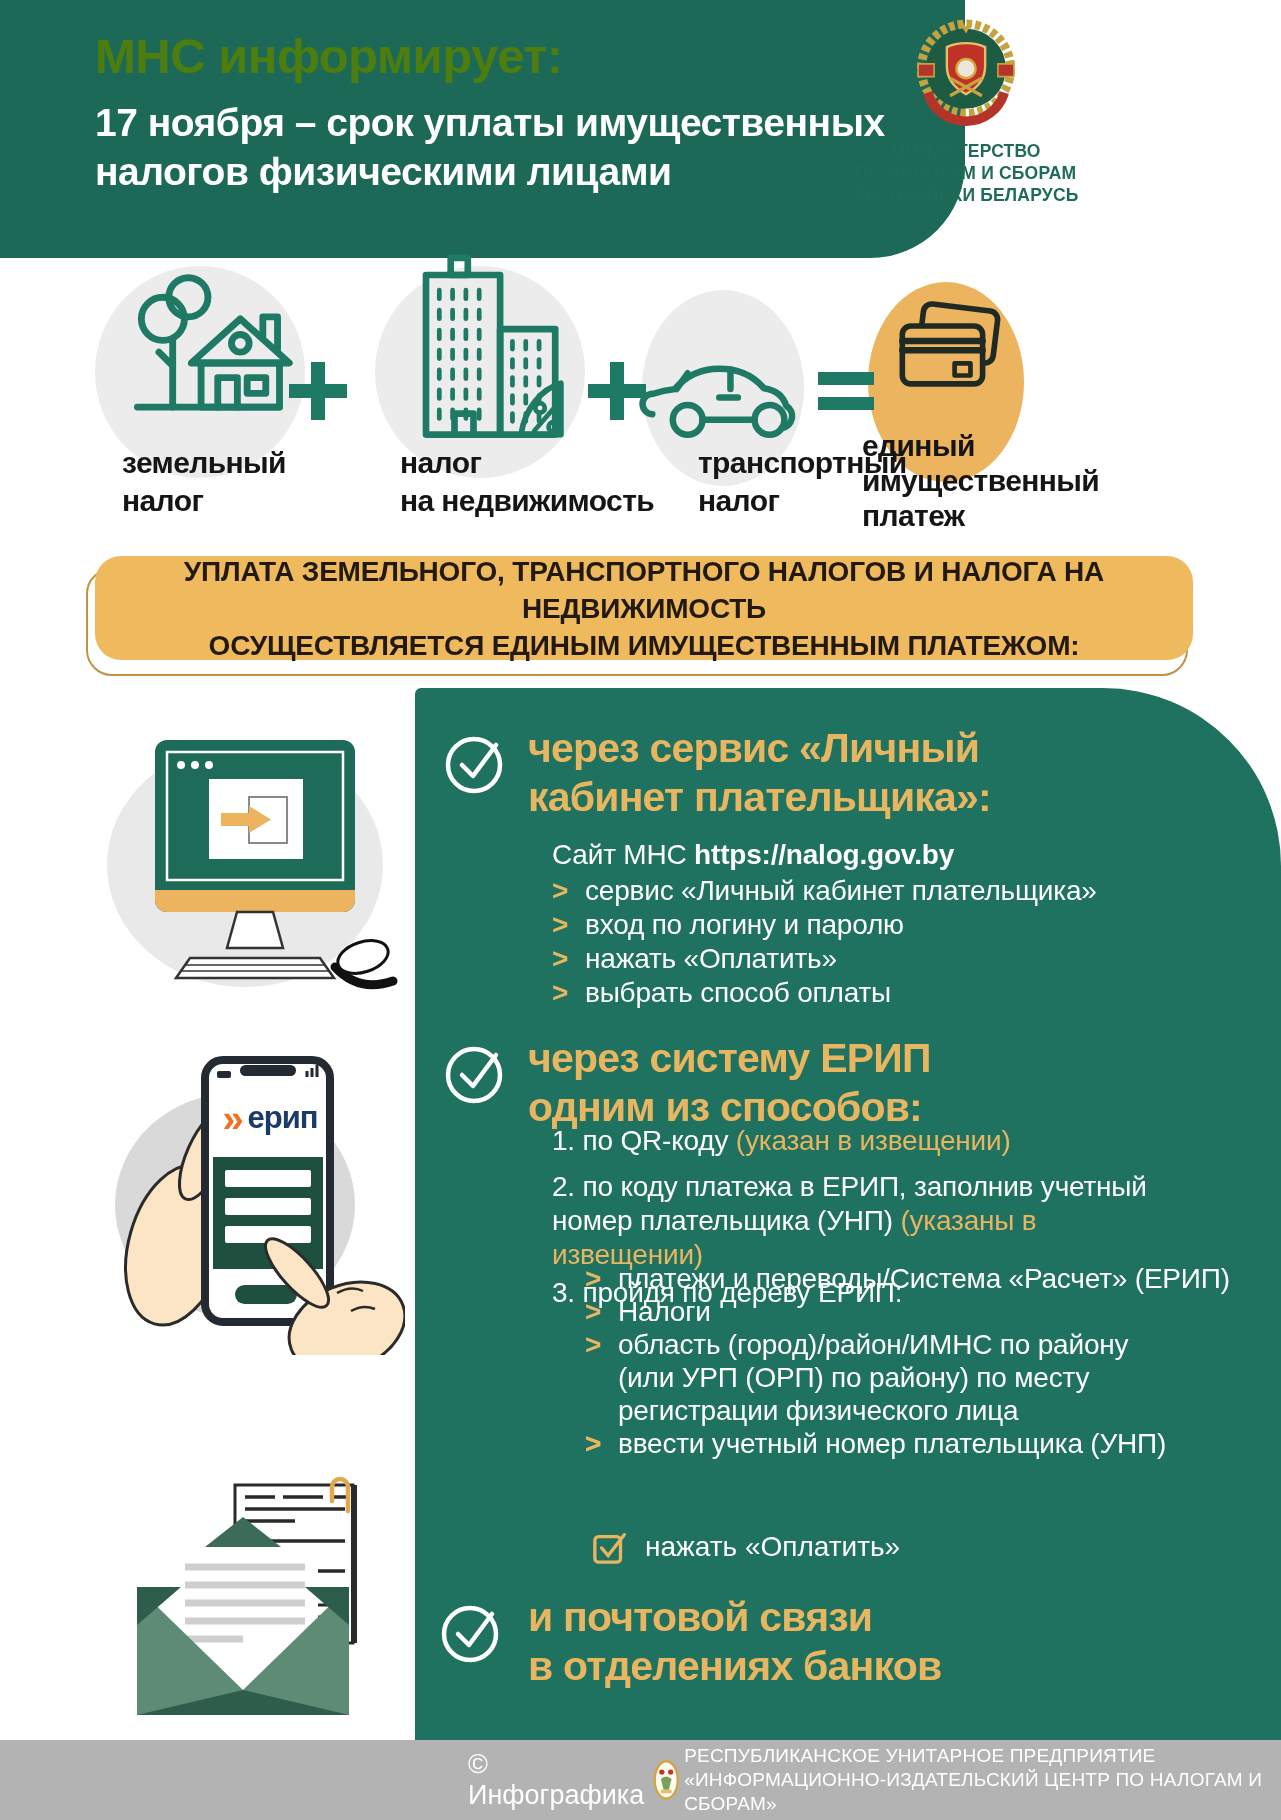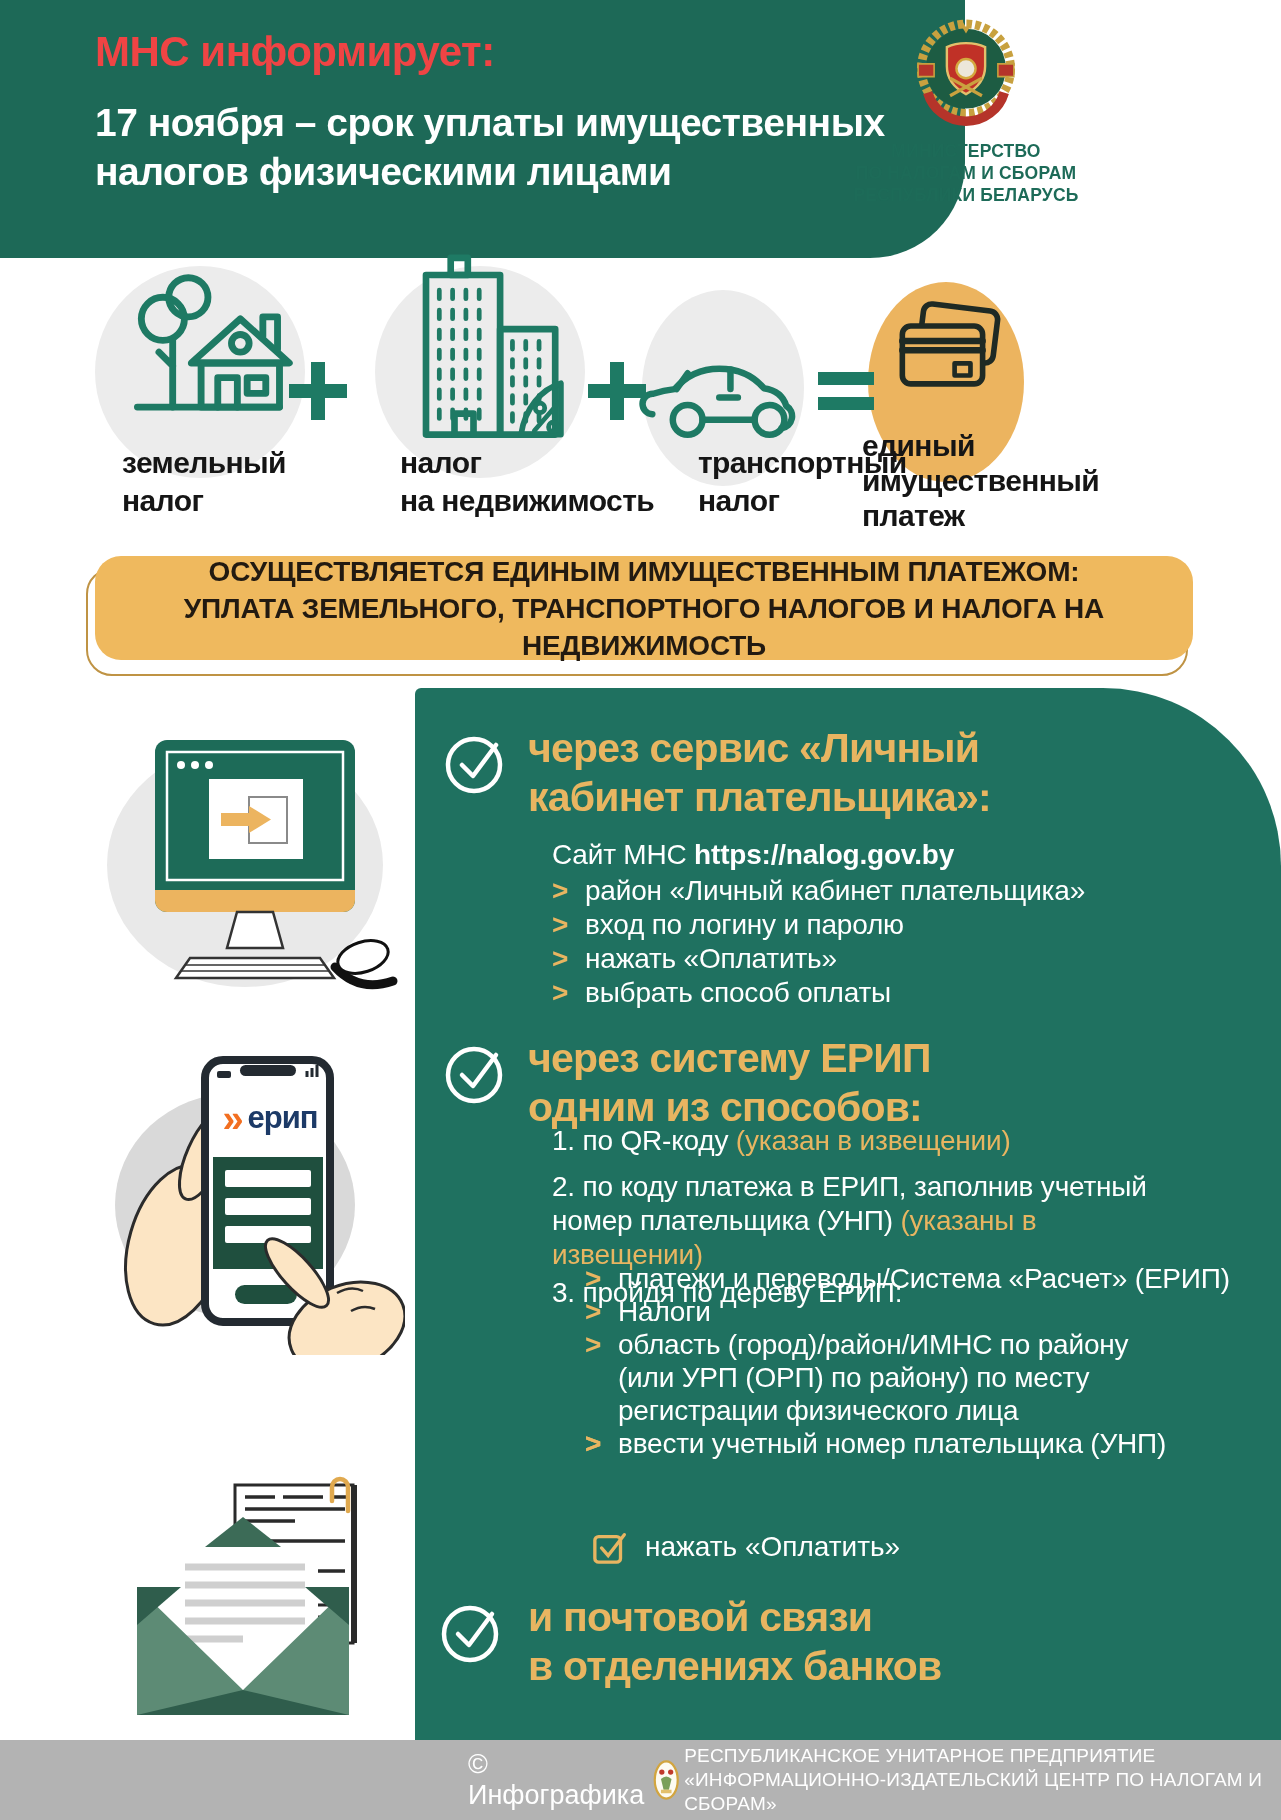--- a/index.html
+++ b/index.html
@@ -2,21 +2,21 @@
 <html><head>
 <meta charset="utf-8">
 <style>
   html,body{margin:0;padding:0;background:#ffffff;}
   .canvas{
     position:relative;width:1281px;height:1820px;background:#ffffff;overflow:hidden;
     font-family:"Liberation Sans",sans-serif;
   }
   
   .header{position:absolute;left:0;top:0;width:965px;height:258px;background:#1d6957;border-radius:0 0 95px 0;}
-  .badge{position:absolute;left:95px;top:28px;font-size:42px;font-weight:bold;color:#ef4444;letter-spacing:-0.5px;}
+  .badge{position:absolute;left:95px;top:28px;font-size:49px;font-weight:bold;color:#4d7c0f;letter-spacing:-0.5px;}
   .title{position:absolute;left:95px;top:98px;font-size:39px;font-weight:bold;color:#ffffff;line-height:49px;letter-spacing:-0.5px;}
   .ministry{position:absolute;left:828px;top:16px;width:276px;text-align:center;}
   .ministry .emblem{display:block;margin:0 auto;}
   .ministry .mname{margin-top:6px;font-size:17.5px;font-weight:bold;color:#1d6b58;line-height:22px;letter-spacing:0.2px;}
   
   .blob{position:absolute;border-radius:50%;background:#ececec;}
   .blob.gold{background:#ecb45f;}
   .icon-abs{position:absolute;}
   .plusbar{position:absolute;background:#1e7a64;}
   .eq-label{position:absolute;font-weight:bold;color:#151515;font-size:30px;line-height:38px;letter-spacing:-0.6px;}
@@ -150,39 +150,39 @@
     <div>налог</div>
   </div>
   <div class="eq-label" style="left:862px;top:428px;line-height:35px;">
     <div>единый</div>
     <div>имущественный</div>
     <div>платеж</div>
   </div>
 
   <div class="banner-outline"></div>
   <div class="banner">
+    <div>УПЛАТА ЗЕМЕЛЬНОГО, ТРАНСПОРТНОГО НАЛОГОВ И НАЛОГА НА НЕДВИЖИМОСТЬ</div>
     <div>ОСУЩЕСТВЛЯЕТСЯ ЕДИНЫМ ИМУЩЕСТВЕННЫМ ПЛАТЕЖОМ:</div>
-    <div>УПЛАТА ЗЕМЕЛЬНОГО, ТРАНСПОРТНОГО НАЛОГОВ И НАЛОГА НА НЕДВИЖИМОСТЬ</div>
   </div>
 
   <div class="panel"></div>
 
   <svg class="check-icon" style="left:444px;top:731px;" viewBox="0 0 64 64">
     <circle cx="30" cy="34" r="26" fill="none" stroke="#ffffff" stroke-width="4.5"></circle>
     <path d="M18 34 L29 45 L52 14" fill="none" stroke="#ffffff" stroke-width="4.5" stroke-linecap="round" stroke-linejoin="round"></path>
   </svg>
   <div class="sec-heading" style="left:528px;top:724px;">
     <div>через сервис «Личный</div>
     <div>кабинет плательщика»:</div>
   </div>
   <div class="body-block" style="left:552px;top:838px;width:690px;">
     <div class="site">
       <span>Сайт МНС </span><span class="bold">https://nalog.gov.by</span>
     </div>
-    <div class="bullet"><span class="arr">&gt;</span><span>район «Личный кабинет плательщика»</span></div>
+    <div class="bullet"><span class="arr">&gt;</span><span>сервис «Личный кабинет плательщика»</span></div>
     <div class="bullet"><span class="arr">&gt;</span><span>вход по логину и паролю</span></div>
     <div class="bullet"><span class="arr">&gt;</span><span>нажать «Оплатить»</span></div>
     <div class="bullet"><span class="arr">&gt;</span><span>выбрать способ оплаты</span></div>
   </div>
 
   <svg class="check-icon" style="left:444px;top:1041px;" viewBox="0 0 64 64">
     <circle cx="30" cy="34" r="26" fill="none" stroke="#ffffff" stroke-width="4.5"></circle>
     <path d="M18 34 L29 45 L52 14" fill="none" stroke="#ffffff" stroke-width="4.5" stroke-linecap="round" stroke-linejoin="round"></path>
   </svg>
   <div class="sec-heading" style="left:528px;top:1034px;">

